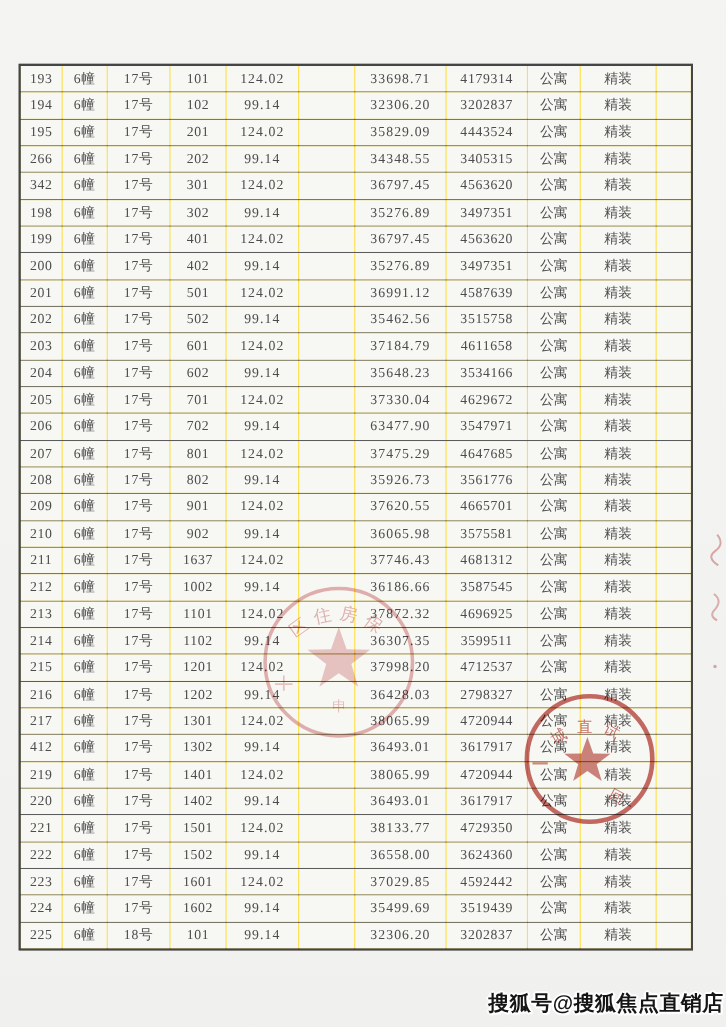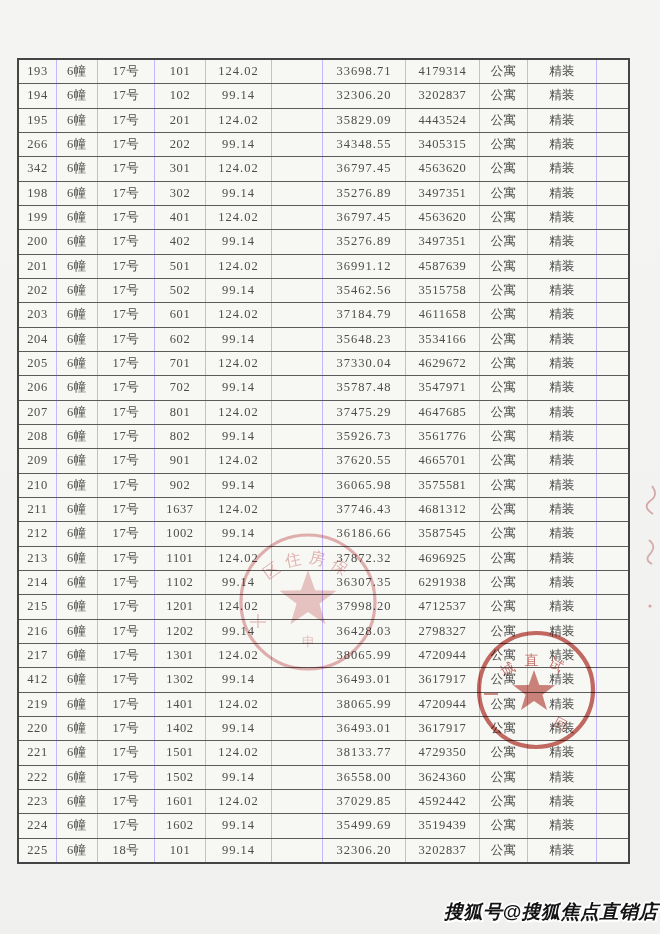--- a/index.html
+++ b/index.html
@@ -8,21 +8,21 @@
     background:#f3f3f1;
     font-family:"Liberation Serif","DejaVu Serif",serif;
   }
   .page{position:absolute;inset:0;background:linear-gradient(180deg,#f4f4f2 0%,#f2f2f0 60%,#f0f0ee 100%);}
   
   .tbl{
     position:absolute;left:17px;top:58px;width:609px;height:802px;
     border:2px solid #454545;background:#5b5b5b;
     display:flex;flex-direction:column;gap:1px;
   }
-  .row{flex:1;display:grid;gap:1px;background:#c4b5fd;
+  .row{flex:1;display:grid;gap:1px;background:#fde047;
     grid-template-columns:37px 40px 56px 50px 65px 50px 82px 73px 47px 68px 31px;}
   .cell{
     background:#f7f7f4;color:#4c4c4c;
     display:flex;align-items:center;justify-content:center;
     font-size:12.5px;letter-spacing:.6px;white-space:nowrap;overflow:hidden;
   }
   .cell.c4,.cell.c6{letter-spacing:1px;}
   .cell.c8,.cell.c9{letter-spacing:.2px;font-size:12.5px;}
   
   .seal{position:absolute;mix-blend-mode:multiply;pointer-events:none;}
@@ -31,21 +31,20 @@
   
   #edge-marks{position:absolute;left:610px;top:470px;width:50px;height:160px;mix-blend-mode:multiply;}
   
   .watermark{
     position:absolute;right:2px;top:899px;height:30px;
     font-family:"Liberation Sans","DejaVu Sans",sans-serif;
     font-weight:700;font-size:19px;letter-spacing:.5px;color:#151515;
     text-shadow:-1px -1px 0 #fff,1px -1px 0 #fff,-1px 1px 0 #fff,1px 1px 0 #fff,
                 -2px 0 0 #fff,2px 0 0 #fff,0 -2px 0 #fff,0 2px 0 #fff,2px 2px 1px rgba(255,255,255,.9);
     white-space:nowrap;
-    font-style:italic;
   }
   .sealtxt{font-family:"Liberation Serif","DejaVu Serif",serif;}
 </style>
 </head>
 <body>
 
 <div class="page">
 
   <div class="tbl" id="tbl">
       <div class="row">
@@ -217,21 +216,21 @@
         <div class="cell c9">精装</div>
         <div class="cell c10"></div>
       </div>
       <div class="row">
         <div class="cell c0">206</div>
         <div class="cell c1">6幢</div>
         <div class="cell c2">17号</div>
         <div class="cell c3">702</div>
         <div class="cell c4">99.14</div>
         <div class="cell c5"></div>
-        <div class="cell c6">35787.48</div>
+        <div class="cell c6">63477.90</div>
         <div class="cell c7">3547971</div>
         <div class="cell c8">公寓</div>
         <div class="cell c9">精装</div>
         <div class="cell c10"></div>
       </div>
       <div class="row">
         <div class="cell c0">207</div>
         <div class="cell c1">6幢</div>
         <div class="cell c2">17号</div>
         <div class="cell c3">801</div>
@@ -322,21 +321,21 @@
         <div class="cell c10"></div>
       </div>
       <div class="row">
         <div class="cell c0">214</div>
         <div class="cell c1">6幢</div>
         <div class="cell c2">17号</div>
         <div class="cell c3">1102</div>
         <div class="cell c4">99.14</div>
         <div class="cell c5"></div>
         <div class="cell c6">36307.35</div>
-        <div class="cell c7">6291938</div>
+        <div class="cell c7">3599511</div>
         <div class="cell c8">公寓</div>
         <div class="cell c9">精装</div>
         <div class="cell c10"></div>
       </div>
       <div class="row">
         <div class="cell c0">215</div>
         <div class="cell c1">6幢</div>
         <div class="cell c2">17号</div>
         <div class="cell c3">1201</div>
         <div class="cell c4">124.02</div>

